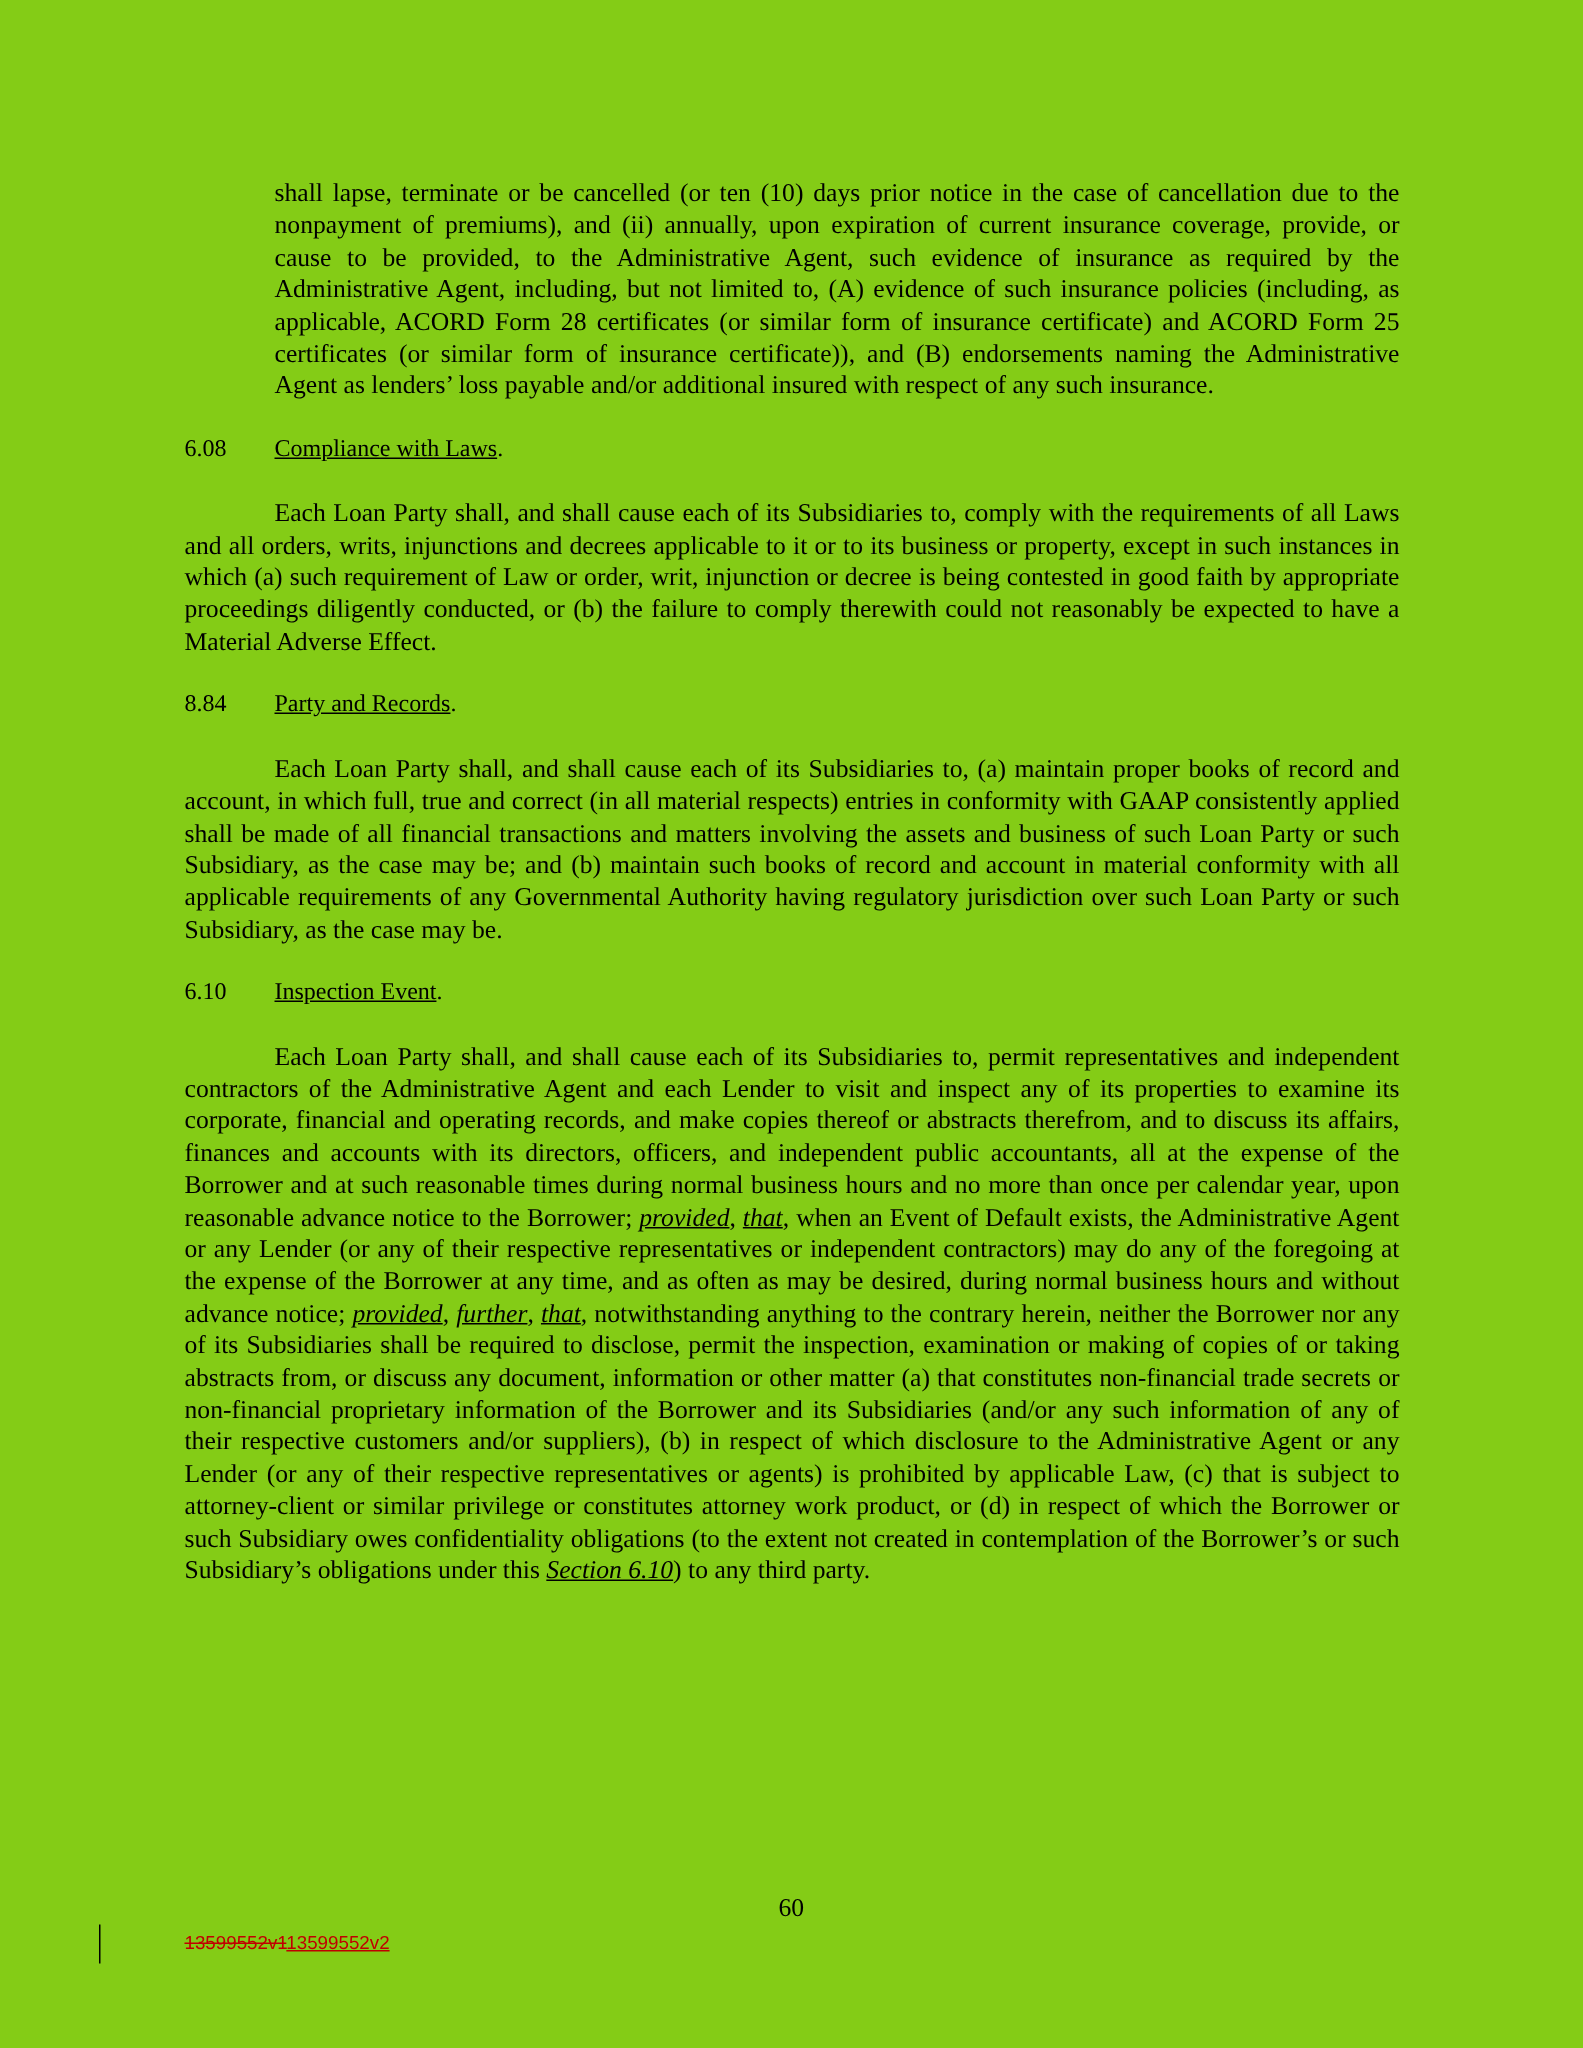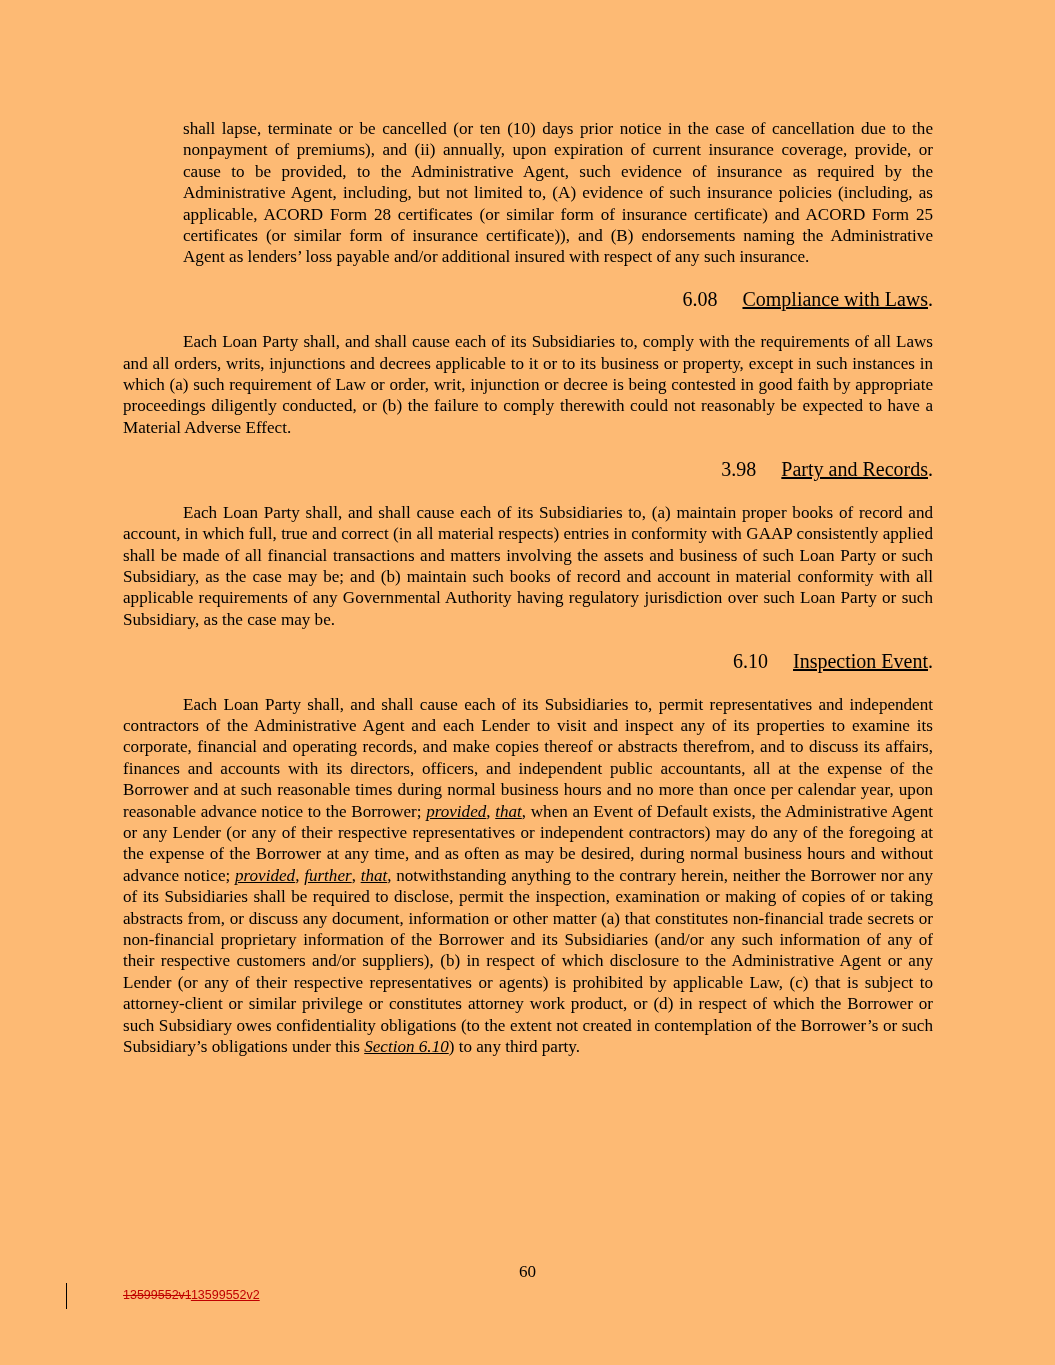--- a/index.html
+++ b/index.html
@@ -8,21 +8,21 @@
     background: #ffffff;
   }
   body {
     font-family: "Liberation Serif", serif;
     color: #000000;
   }
   .page {
     position: relative;
     width: 1055px;
     height: 1365px;
-    background: #fdba74;
+    background: #84cc16;
     overflow: hidden;
   }
   .content {
     position: absolute;
     left: 123px;
     top: 118px;
     width: 810px;
   }
   p {
     margin: 0;
@@ -36,23 +36,22 @@
   }
   .first-line-indent {
     text-indent: 60px;
   }
   .gap {
     height: 21px;
   }
   .section-head {
     display: flex;
     margin: 0;
-    font-size: 20px;
+    font-size: 16px;
     line-height: 21.4px;
-    justify-content: flex-end;
   }
   .section-num {
     width: 60px;
     flex: 0 0 60px;
   }
   .section-title {
     text-decoration: underline;
   }
   u, .u {
     text-decoration: underline;
@@ -107,21 +106,21 @@
       <span><span class="section-title">Compliance with Laws</span><span>.</span></span>
     </div>
 
     <div class="gap"></div>
 
     <p class="first-line-indent">Each Loan Party shall, and shall cause each of its Subsidiaries to, comply with the requirements of all Laws and all orders, writs, injunctions and decrees applicable to it or to its business or property, except in such instances in which (a) such requirement of Law or order, writ, injunction or decree is being contested in good faith by appropriate proceedings diligently conducted, or (b) the failure to comply therewith could not reasonably be expected to have a Material Adverse Effect.</p>
 
     <div class="gap"></div>
 
     <div class="section-head">
-      <span class="section-num">3.98</span>
+      <span class="section-num">8.84</span>
       <span><span class="section-title">Party and Records</span><span>.</span></span>
     </div>
 
     <div class="gap"></div>
 
     <p class="first-line-indent">Each Loan Party shall, and shall cause each of its Subsidiaries to, (a) maintain proper books of record and account, in which full, true and correct (in all material respects) entries in conformity with GAAP consistently applied shall be made of all financial transactions and matters involving the assets and business of such Loan Party or such Subsidiary, as the case may be; and (b) maintain such books of record and account in material conformity with all applicable requirements of any Governmental Authority having regulatory jurisdiction over such Loan Party or such Subsidiary, as the case may be.</p>
 
     <div class="gap"></div>
 
     <div class="section-head">

